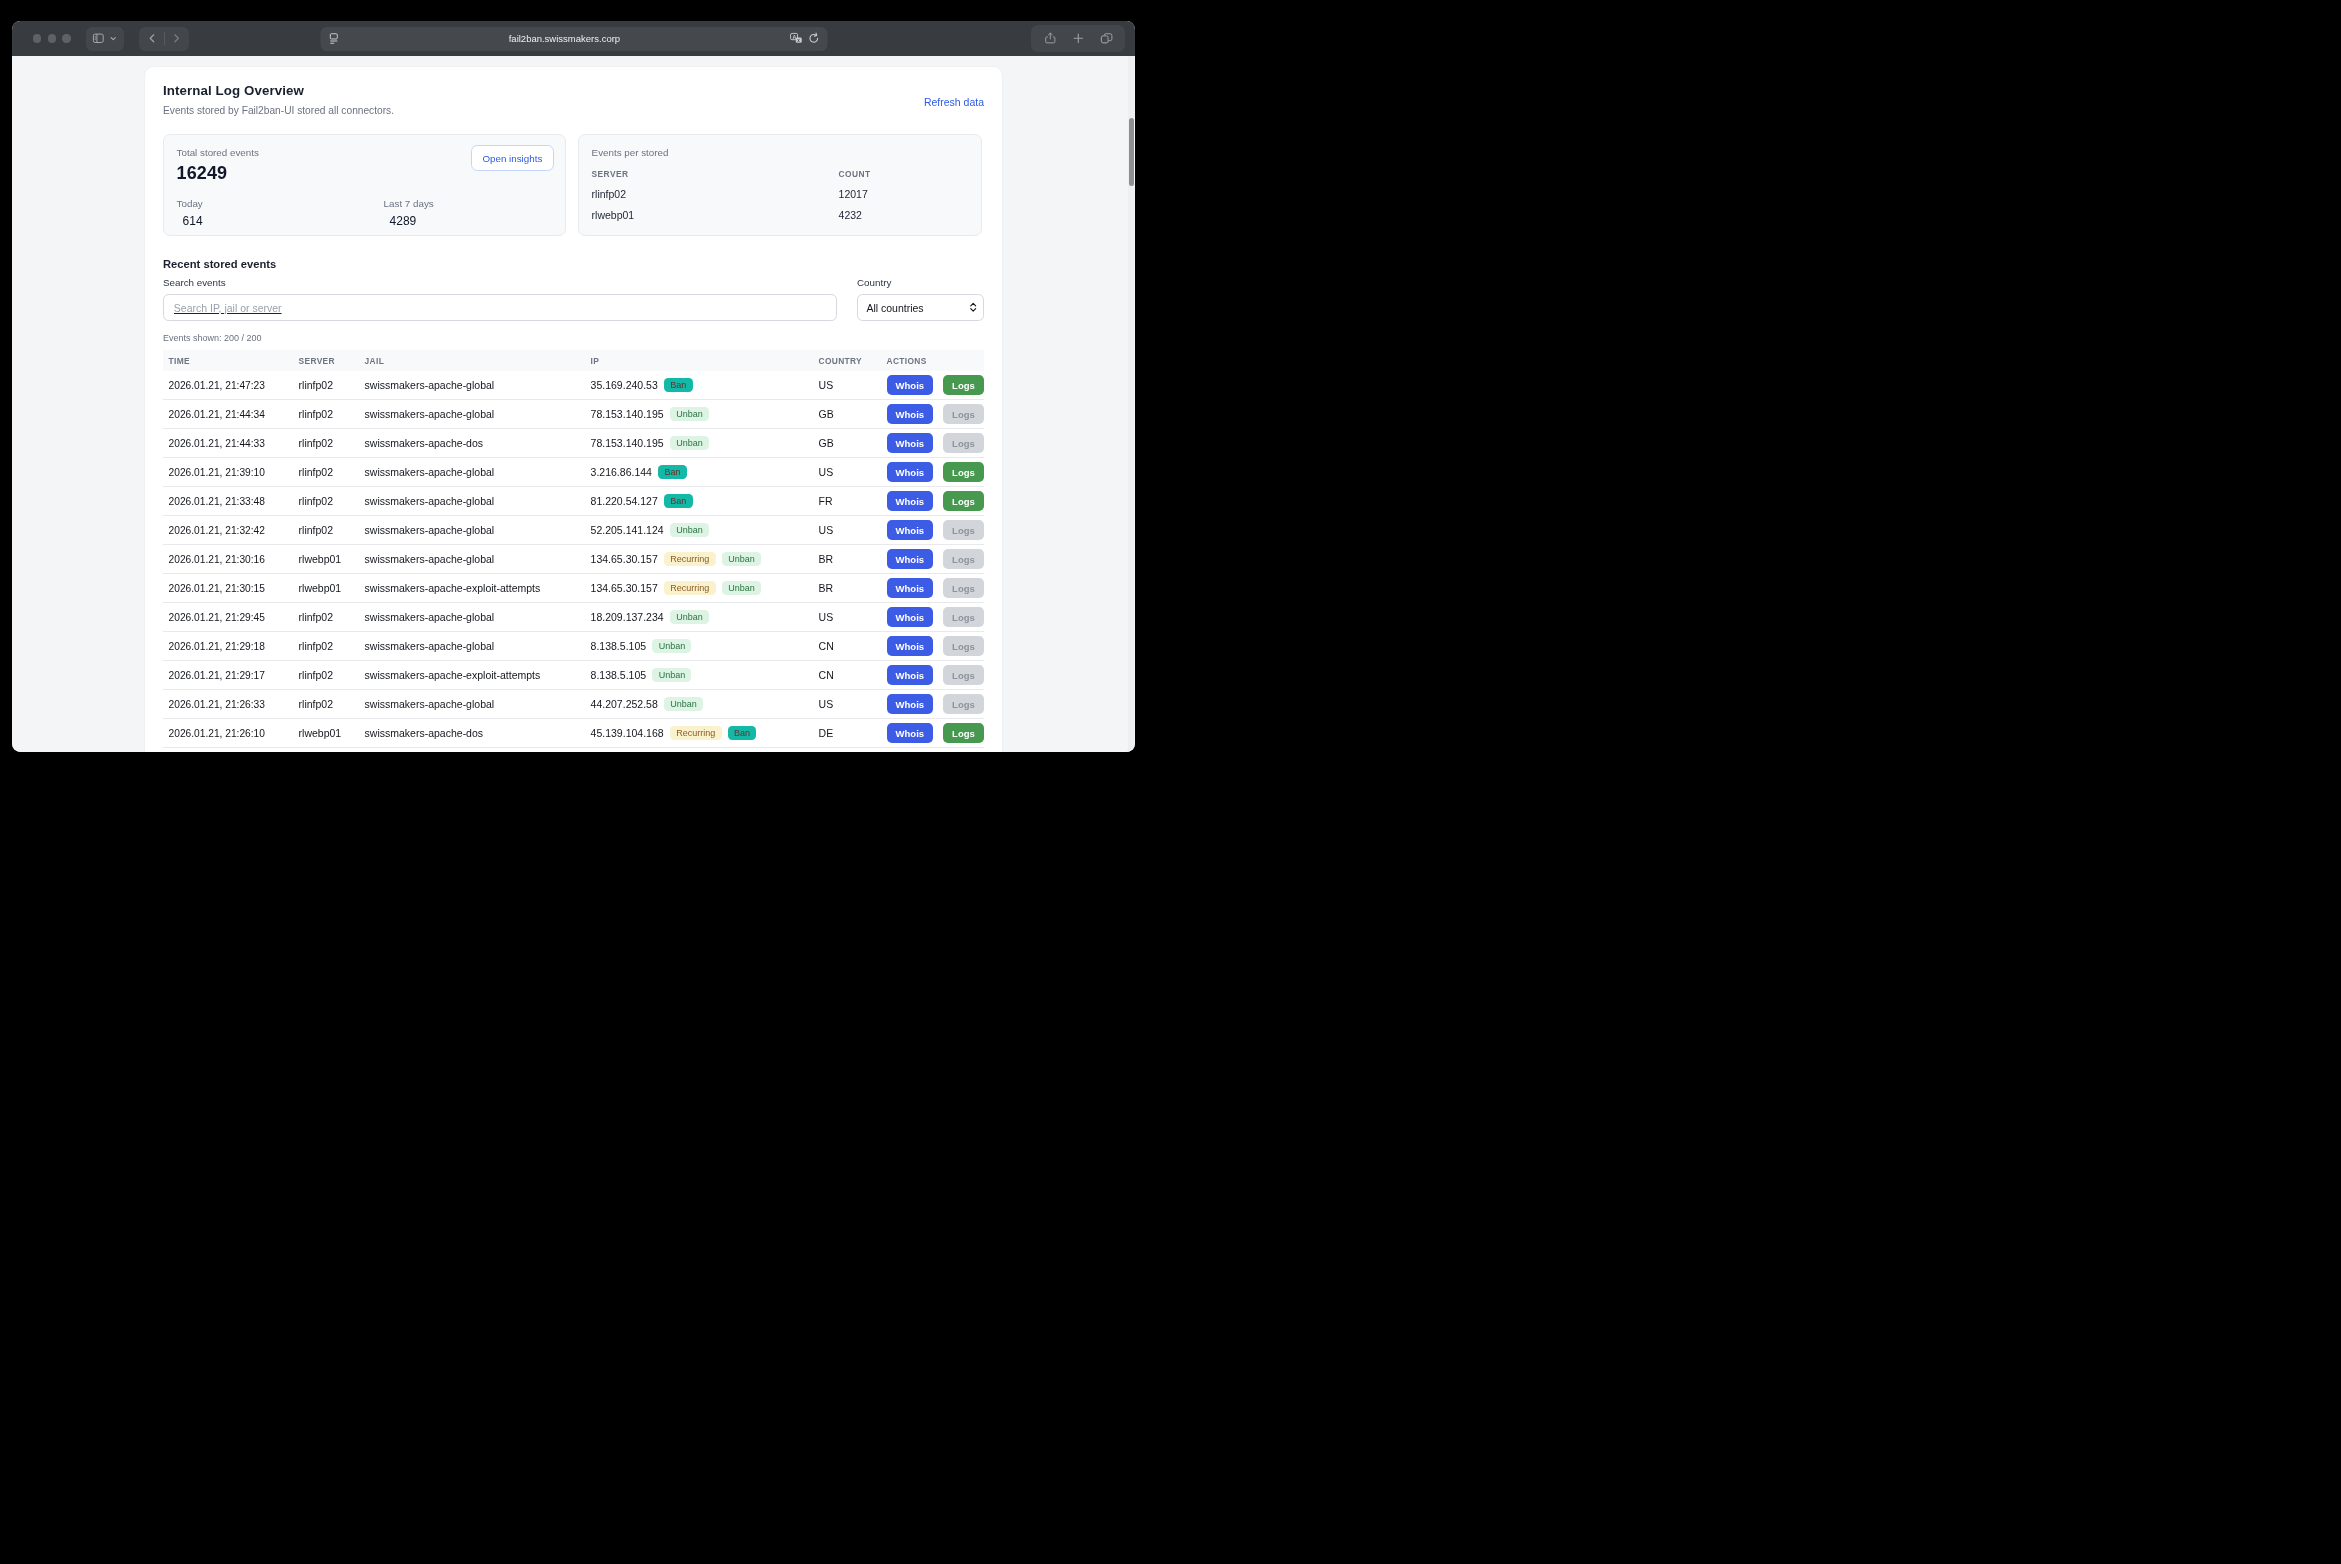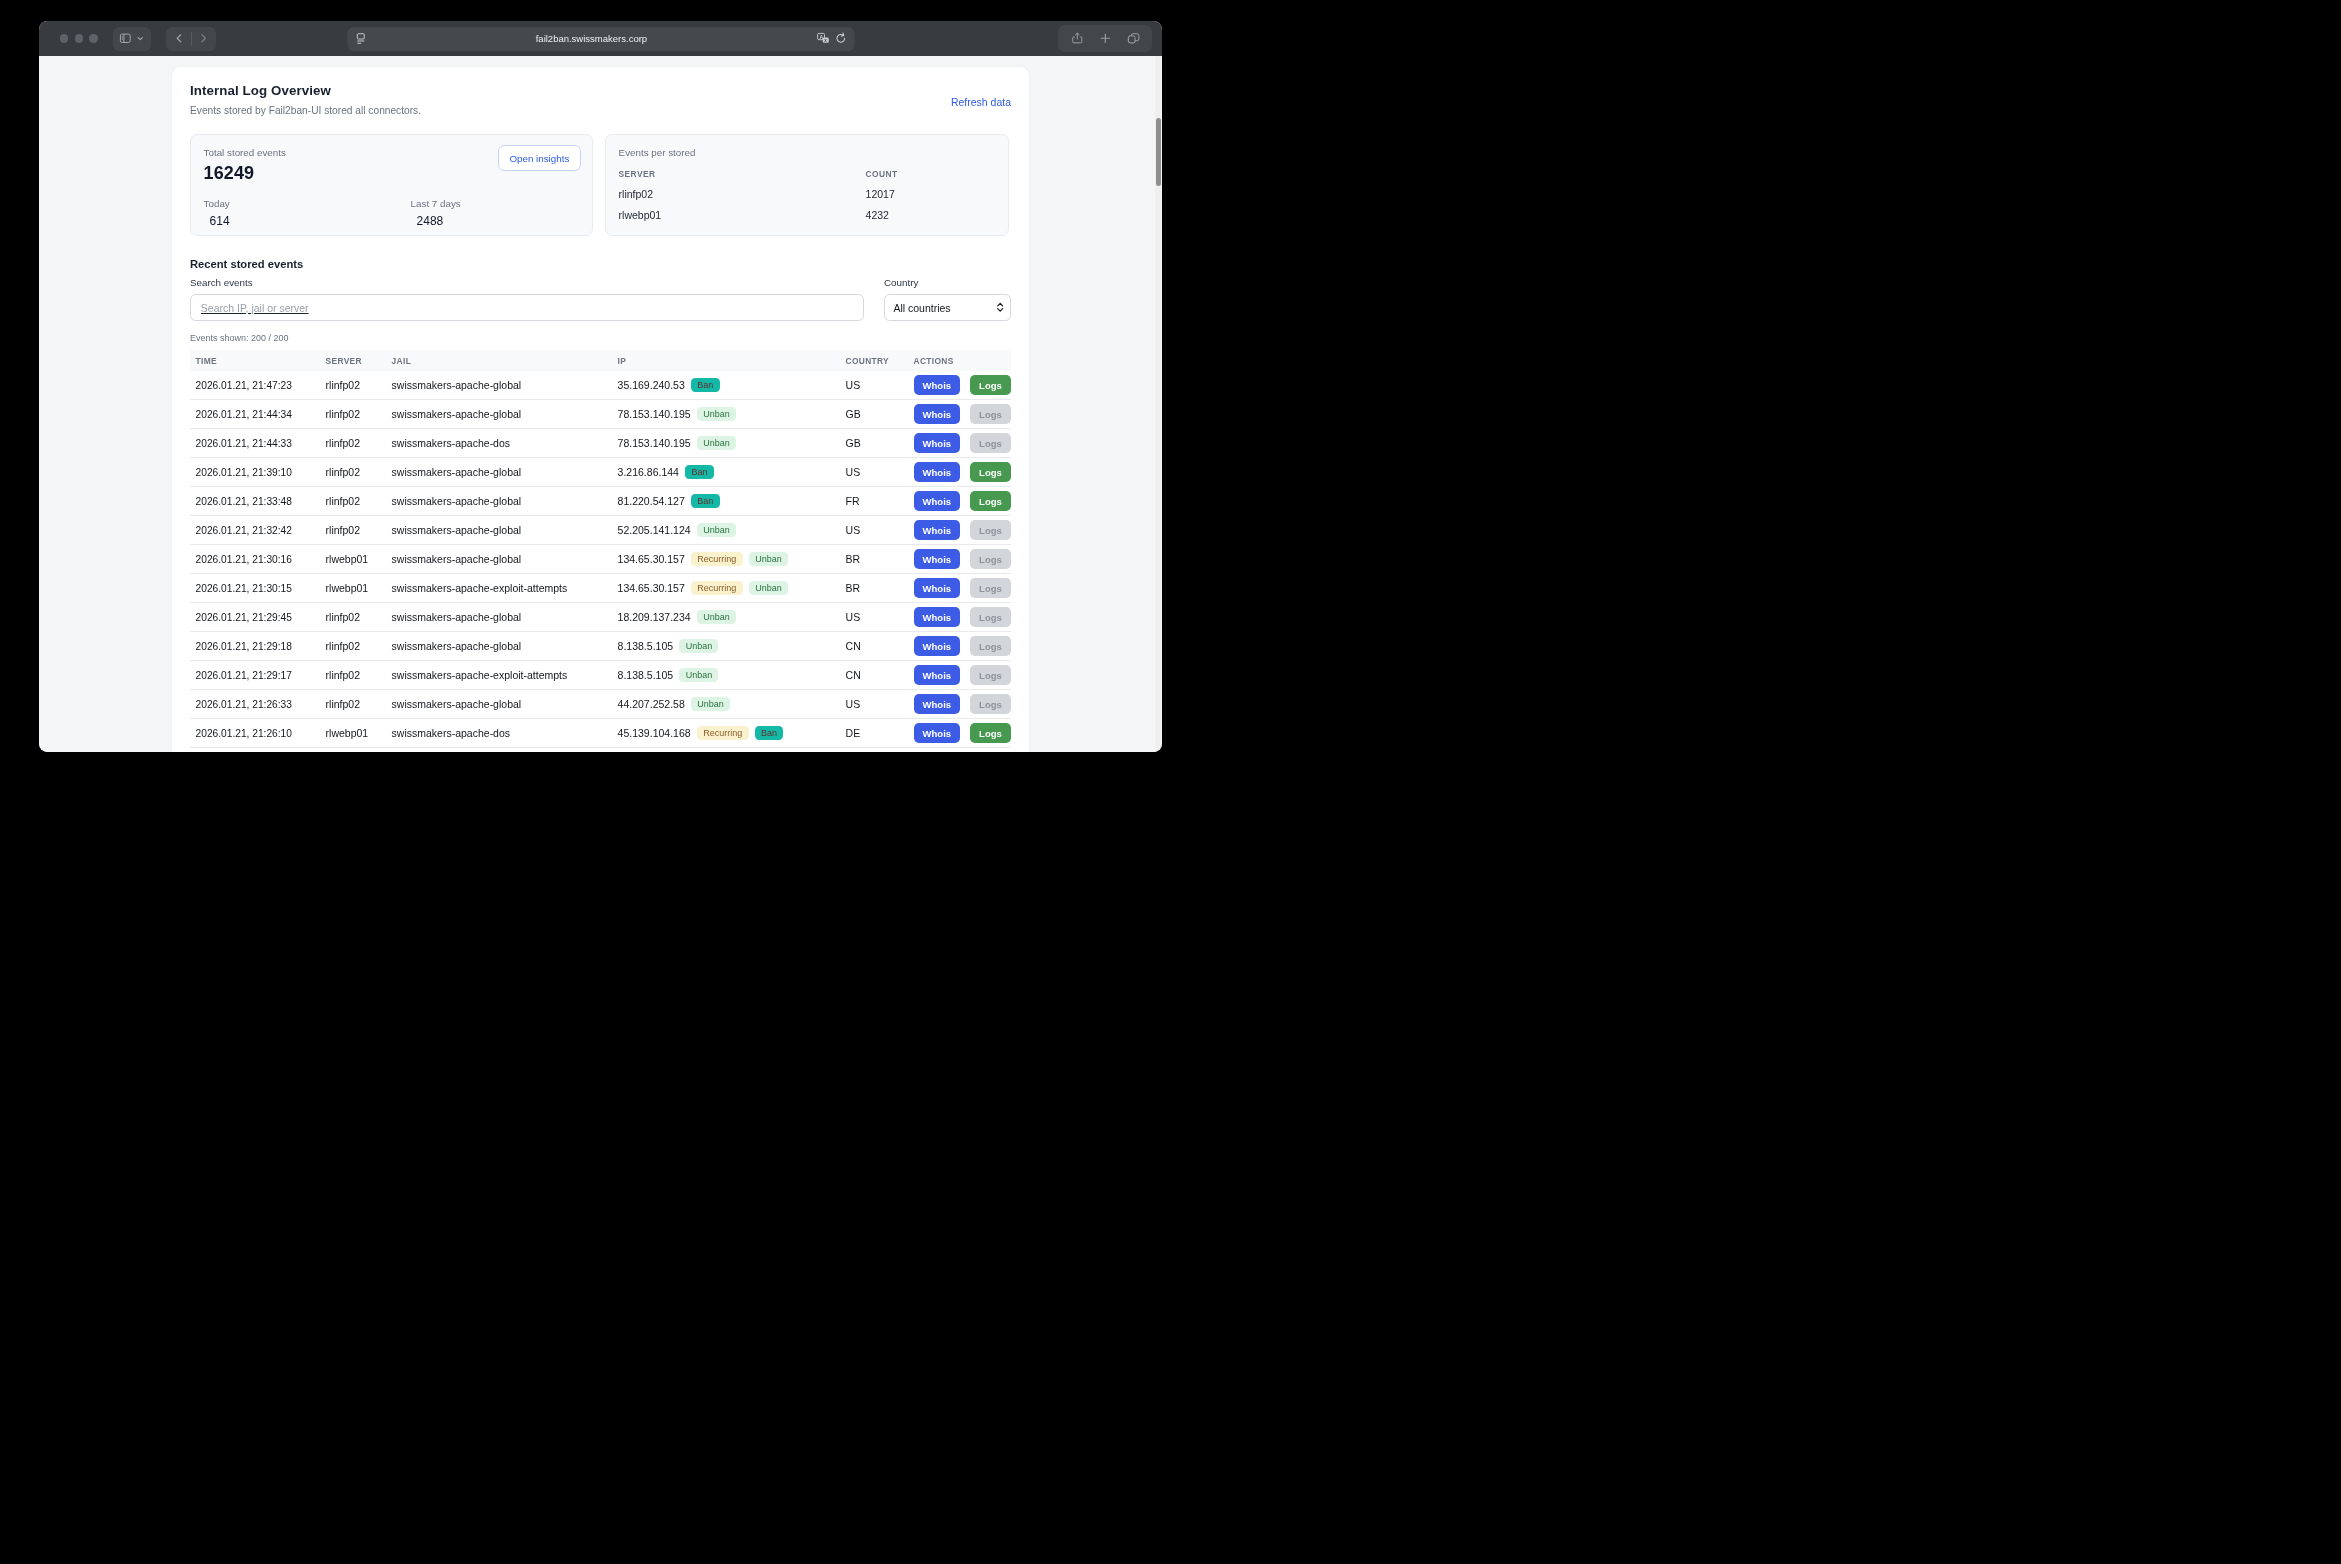--- a/index.html
+++ b/index.html
@@ -1,18 +1,18 @@
 <!DOCTYPE html>
 <html style="font-size:11.2px"><head>
 <meta charset="utf-8">
 <style>
   * { margin:0; padding:0; box-sizing:border-box; }
   html,body { width:1171px; height:782px; background:#000; font-family:"Liberation Sans","DejaVu Sans",sans-serif; }
 
-  .window { position:absolute; left:39px; top:21px; width:1123px; height:731px;
+  .window { position:absolute; left:12px; top:21px; width:1123px; height:731px;
             border-radius:8.4px; overflow:hidden; display:flex; flex-direction:column;
             background:#f3f5f7; }
 
   
   .titlebar { height:35px; background:#383c41; flex:0 0 auto; position:relative;
               display:flex; align-items:center; }
   .lights { display:flex; gap:6.3px; margin-left:21px; }
   .light { width:8.4px; height:8.4px; border-radius:50%; background:#5e6268; }
   .tb-group { display:flex; align-items:center; background:#43474c; border-radius:6.3px;
               height:24px; padding:0 6.3px; margin-left:15.4px; }
@@ -209,21 +209,21 @@
           <div class="card-label">Total stored events</div>
           <div class="big-num">16249</div>
           <button class="insights-btn">Open insights</button>
           <div class="mini-grid">
             <div>
               <div class="mini-label">Today</div>
               <div class="mini-val">614</div>
             </div>
             <div>
               <div class="mini-label">Last 7 days</div>
-              <div class="mini-val">2488</div>
+              <div class="mini-val">4289</div>
             </div>
           </div>
         </div>
 
         <div class="card servers">
           <div class="card-label">Events per stored</div>
           <div class="srv-grid">
             <div class="srv-head">Server</div>
             <div class="srv-head">Count</div>
             <div class="srv-cell">rlinfp02</div>

